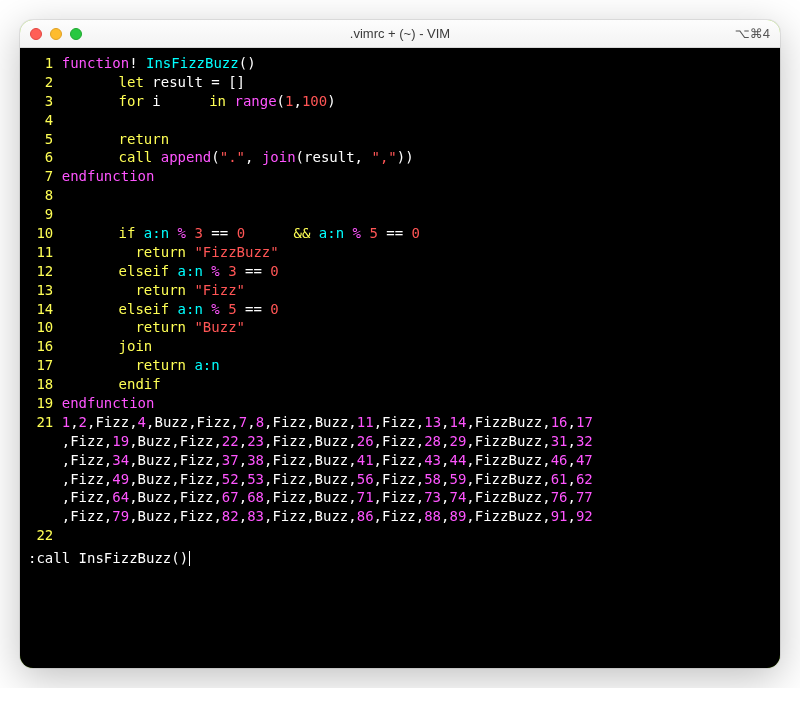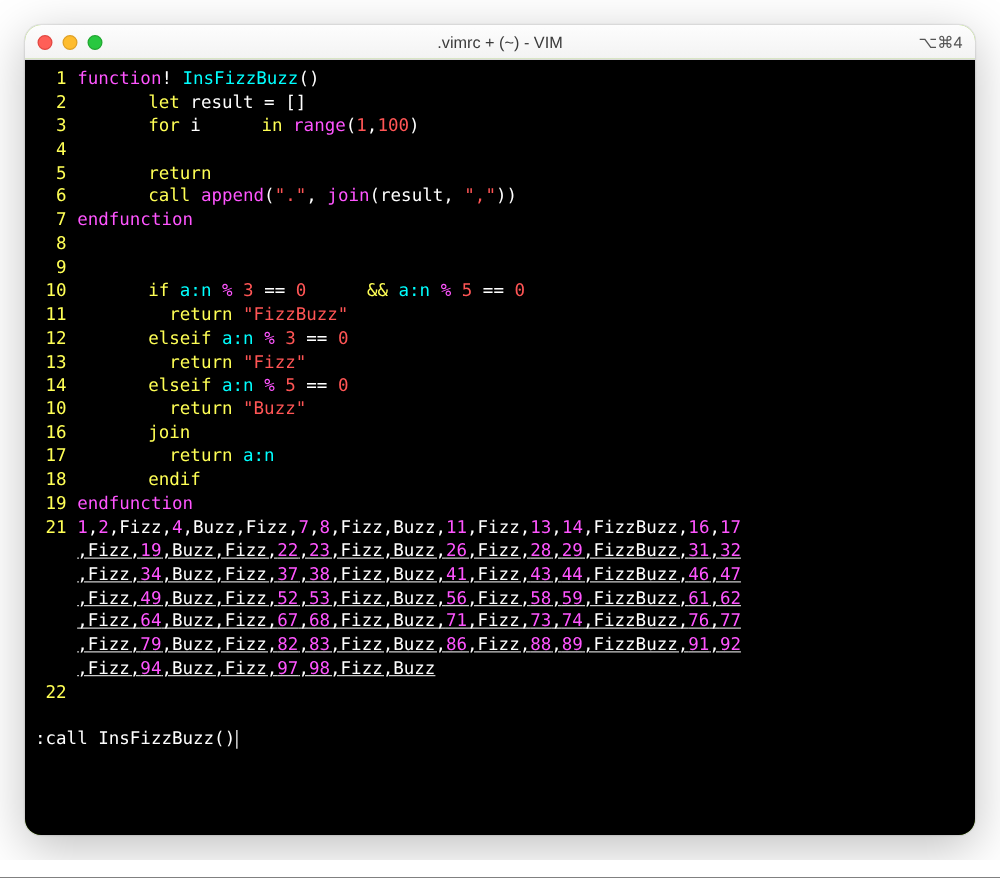--- a/index.html
+++ b/index.html
@@ -66,34 +66,34 @@
     white-space: pre;
   }
   .lineno {
     color: #ffff55;
     width: 3ch;
     text-align: right;
     margin-right: 1ch;
     flex-shrink: 0;
   }
   .code { white-space: pre; }
-  .wrap-line { display: flex; text-decoration: underline; }
+  .wrap-line { display: flex; }
   .wrap-indent { width: 4ch; flex-shrink: 0; }
   .wrap-content { white-space: pre; }
   
   .c-magenta { color: #ff55ff; }
   .c-cyan    { color: #00ffff; }
   .c-yellow  { color: #ffff55; margin-left: 40px; }
   .c-white   { color: #ffffff; }
   .c-red     { color: #ff5555; }
   .c-blue    { color: #5555ff; }
   .cmdline {
     color: #fff;
     white-space: pre;
-    margin-top: 18px;
+    margin-top: 4px;
   }
   .cursor {
     display: inline-block;
     width: 1px;
     height: 1.1em;
     background: #fff;
     vertical-align: text-bottom;
     margin-left: 1px;
   }
 </style>
@@ -146,20 +146,16 @@
         <span class="wrap-content"><span class="c-white">,Fizz,</span><span class="c-magenta">49</span><span class="c-white">,Buzz,Fizz,</span><span class="c-magenta">52</span><span class="c-white">,</span><span class="c-magenta">53</span><span class="c-white">,Fizz,Buzz,</span><span class="c-magenta">56</span><span class="c-white">,Fizz,</span><span class="c-magenta">58</span><span class="c-white">,</span><span class="c-magenta">59</span><span class="c-white">,FizzBuzz,</span><span class="c-magenta">61</span><span class="c-white">,</span><span class="c-magenta">62</span></span>
       </div>
       <div class="wrap-line">
         <span class="wrap-indent"></span>
         <span class="wrap-content"><span class="c-white">,Fizz,</span><span class="c-magenta">64</span><span class="c-white">,Buzz,Fizz,</span><span class="c-magenta">67</span><span class="c-white">,</span><span class="c-magenta">68</span><span class="c-white">,Fizz,Buzz,</span><span class="c-magenta">71</span><span class="c-white">,Fizz,</span><span class="c-magenta">73</span><span class="c-white">,</span><span class="c-magenta">74</span><span class="c-white">,FizzBuzz,</span><span class="c-magenta">76</span><span class="c-white">,</span><span class="c-magenta">77</span></span>
       </div>
       <div class="wrap-line">
         <span class="wrap-indent"></span>
         <span class="wrap-content"><span class="c-white">,Fizz,</span><span class="c-magenta">79</span><span class="c-white">,Buzz,Fizz,</span><span class="c-magenta">82</span><span class="c-white">,</span><span class="c-magenta">83</span><span class="c-white">,Fizz,Buzz,</span><span class="c-magenta">86</span><span class="c-white">,Fizz,</span><span class="c-magenta">88</span><span class="c-white">,</span><span class="c-magenta">89</span><span class="c-white">,FizzBuzz,</span><span class="c-magenta">91</span><span class="c-white">,</span><span class="c-magenta">92</span></span>
       </div>
-      <div class="wrap-line">
-        <span class="wrap-indent"></span>
-        <span class="wrap-content"><span class="c-white">,Fizz,</span><span class="c-magenta">94</span><span class="c-white">,Buzz,Fizz,</span><span class="c-magenta">97</span><span class="c-white">,</span><span class="c-magenta">98</span><span class="c-white">,Fizz,Buzz</span></span>
-      </div>
       <div class="line"><span class="lineno">22</span></div>
       <div class="cmdline"><span>:call InsFizzBuzz()</span><span class="cursor"></span></div>
     </div>
 </div>
 
 </body></html>

